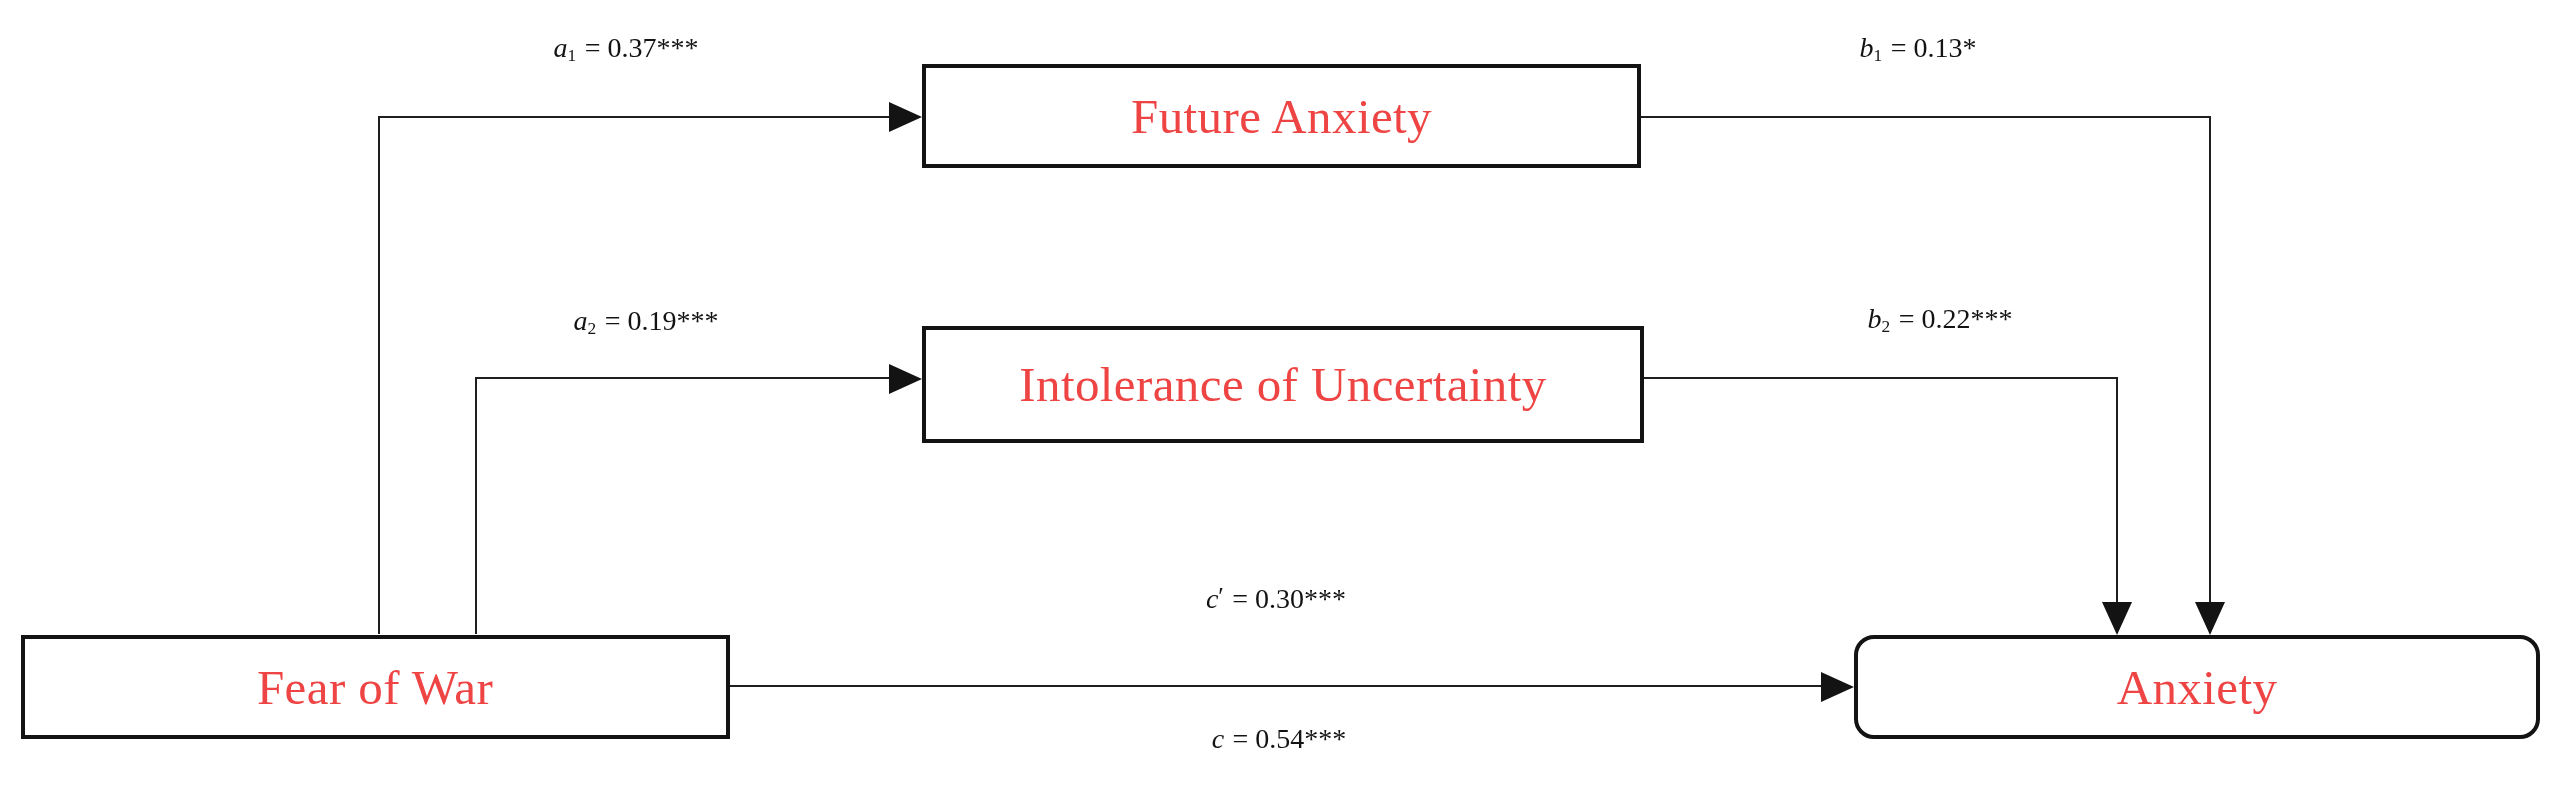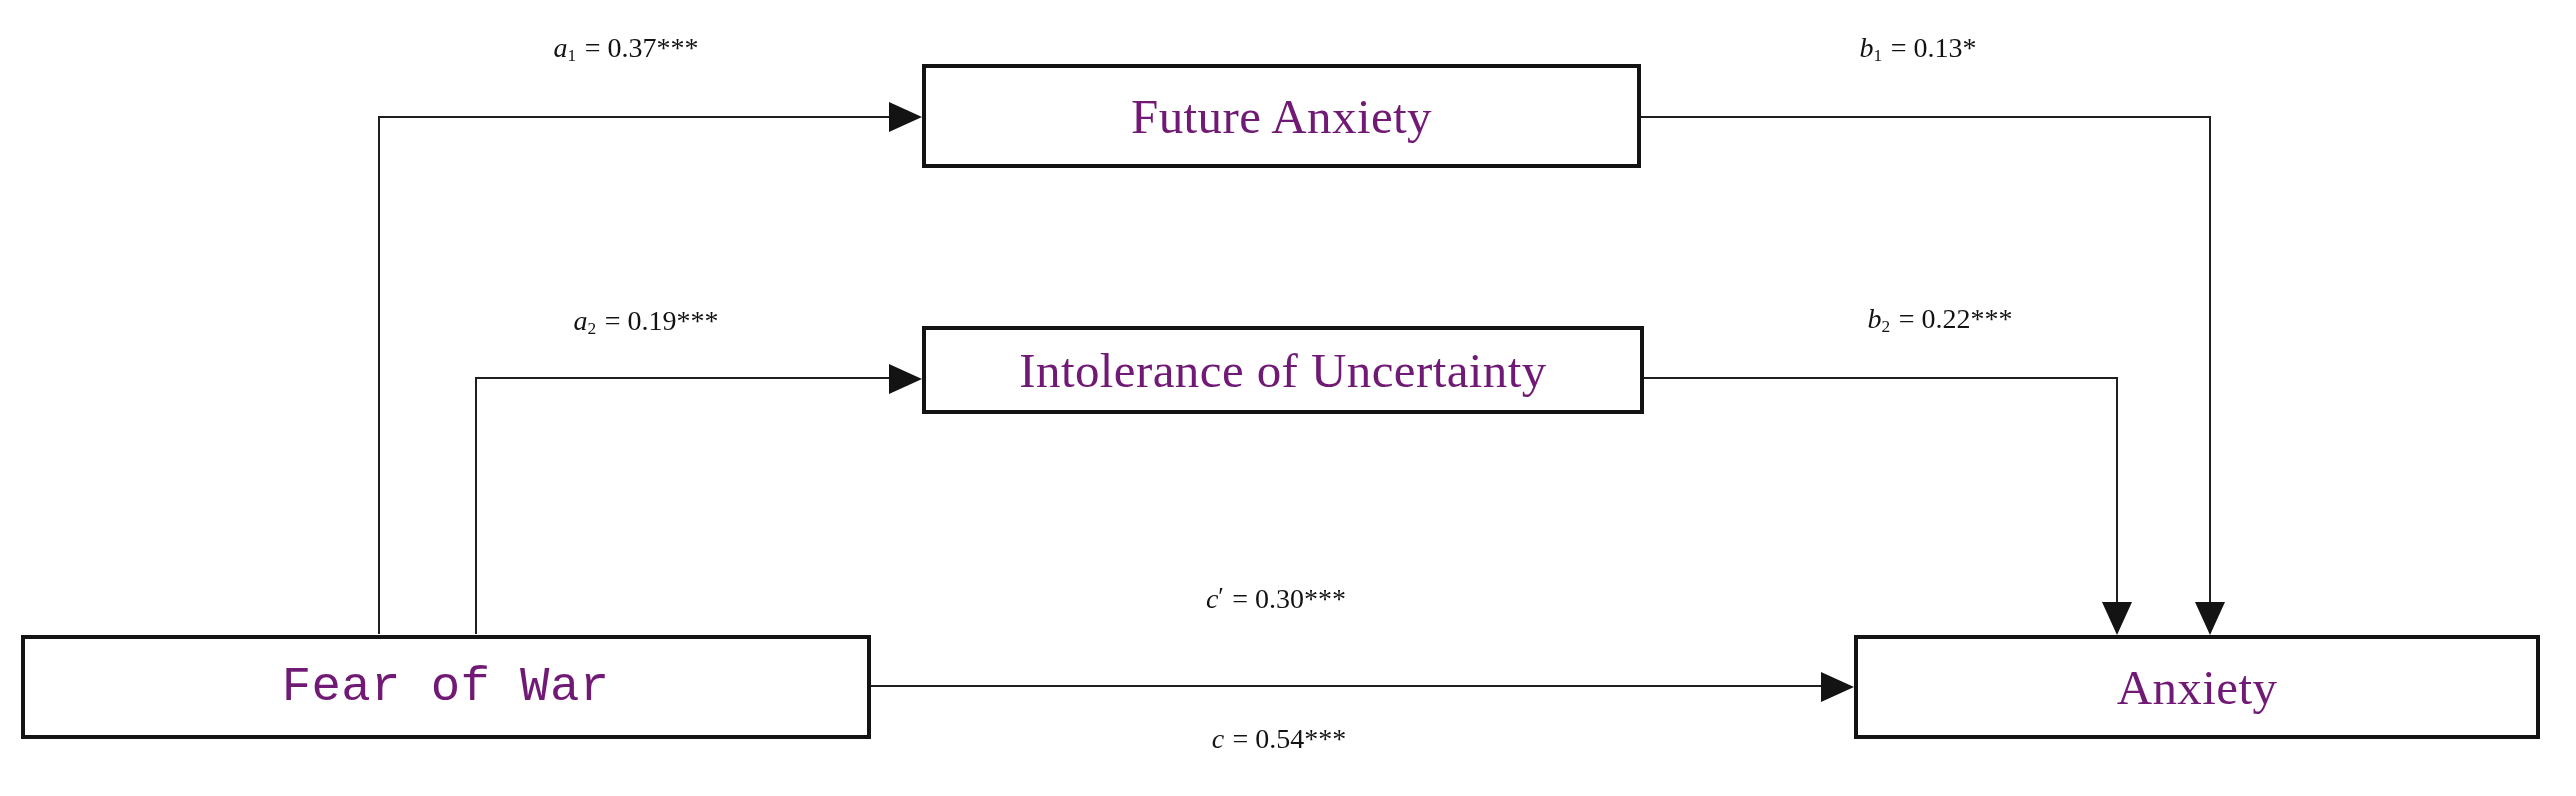--- a/index.html
+++ b/index.html
@@ -19,26 +19,26 @@
   .box {
     position: absolute;
     box-sizing: border-box;
     border: 4px solid #131313;
     background: #ffffff;
     display: flex;
     align-items: center;
     justify-content: center;
     font-size: 49px;
     letter-spacing: 0.4px;
-    color: #701a75;
+    color: #ef4444;
   }
   .box-future-anxiety { left: 922px; top: 64px;  width: 719px; height: 104px; }
-  .box-intolerance    { left: 922px; top: 326px; width: 722px; height: 88px; }
-  .box-fear-of-war    { left: 20.6px;   top: 635px; width: 850px; height: 104px; font-family: Liberation Mono, monospace; }
-  .box-anxiety        { left: 1854px; top: 635px; width: 686px; height: 104px; }
+  .box-intolerance    { left: 922px; top: 326px; width: 722px; height: 117px; }
+  .box-fear-of-war    { left: 20.6px;   top: 635px; width: 709px; height: 104px; }
+  .box-anxiety        { left: 1854px; top: 635px; width: 686px; height: 104px; border-radius: 20px; }
 
   .line {
     position: absolute;
     background: #1f1f1f;
   }
   
   .a1-v { left: 378px;  top: 116px; width: 2.4px;   height: 518px; }
   .a1-h { left: 378px;  top: 116px; width: 512px; height: 2.4px; }
   
   .a2-v { left: 475px;  top: 378px; width: 2.4px;   height: 256px; }

